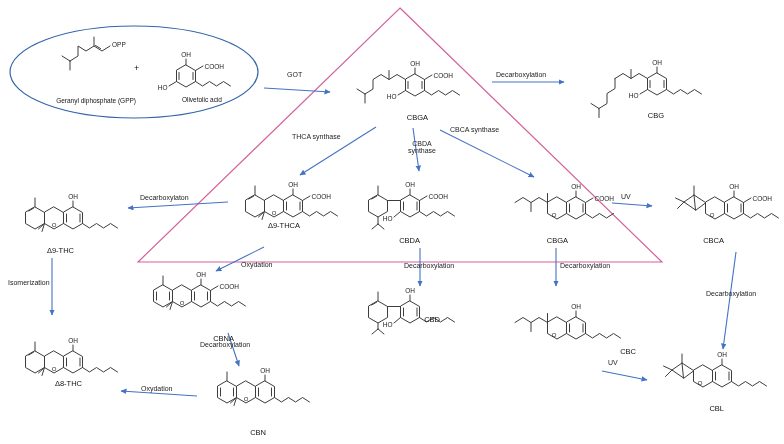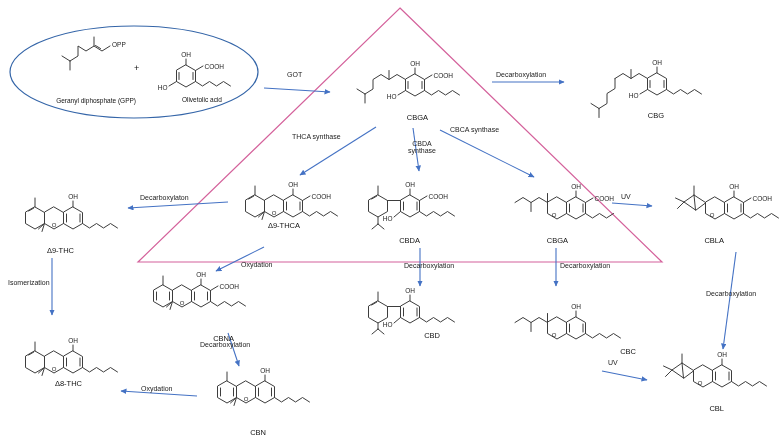--- a/index.html
+++ b/index.html
@@ -353,26 +353,26 @@
     </svg>
   </div>
 
   <div class="clabel" style="left:24px;top:97px;width:112px;font-size:6.5px">Geranyl diphosphate (GPP)</div>
   <div class="clabel" style="left:146px;top:96px;width:76px;font-size:6.5px">Olivetolic acid</div>
   <div class="clabel" style="left:384px;top:113px;width:44px">CBGA</div>
   <div class="clabel" style="left:620px;top:111px;width:44px">CBG</div>
   <div class="clabel" style="left:240px;top:221px;width:60px">Δ9-THCA</div>
   <div class="clabel" style="left:376px;top:236px;width:44px">CBDA</div>
   <div class="clabel" style="left:524px;top:236px;width:44px">CBGA</div>
-  <div class="clabel" style="left:676px;top:236px;width:48px">CBLA</div>
+  <div class="clabel" style="left:676px;top:236px;width:48px">CBCA</div>
   <div class="clabel" style="left:18px;top:246px;width:56px">Δ9-THC</div>
   <div class="clabel" style="left:26px;top:379px;width:56px">Δ8-THC</div>
   <div class="clabel" style="left:186px;top:334px;width:48px">CBNA</div>
   <div class="clabel" style="left:226px;top:428px;width:40px">CBN</div>
-  <div class="clabel" style="left:400px;top:331px;width:40px">CBD</div>
+  <div class="clabel" style="left:400px;top:315px;width:40px">CBD</div>
   <div class="clabel" style="left:592px;top:347px;width:44px">CBC</div>
   <div class="clabel" style="left:676px;top:404px;width:48px">CBL</div>
 
   <div class="rlabel" style="left:287px;top:71px">GOT</div>
   <div class="rlabel" style="left:496px;top:71px">Decarboxylation</div>
   <div class="rlabel" style="left:292px;top:133px">THCA synthase</div>
   <div class="rlabel" style="left:398px;top:140px;width:48px;text-align:center">
     <div>CBDA</div>
     <div>synthase</div>
   </div>

